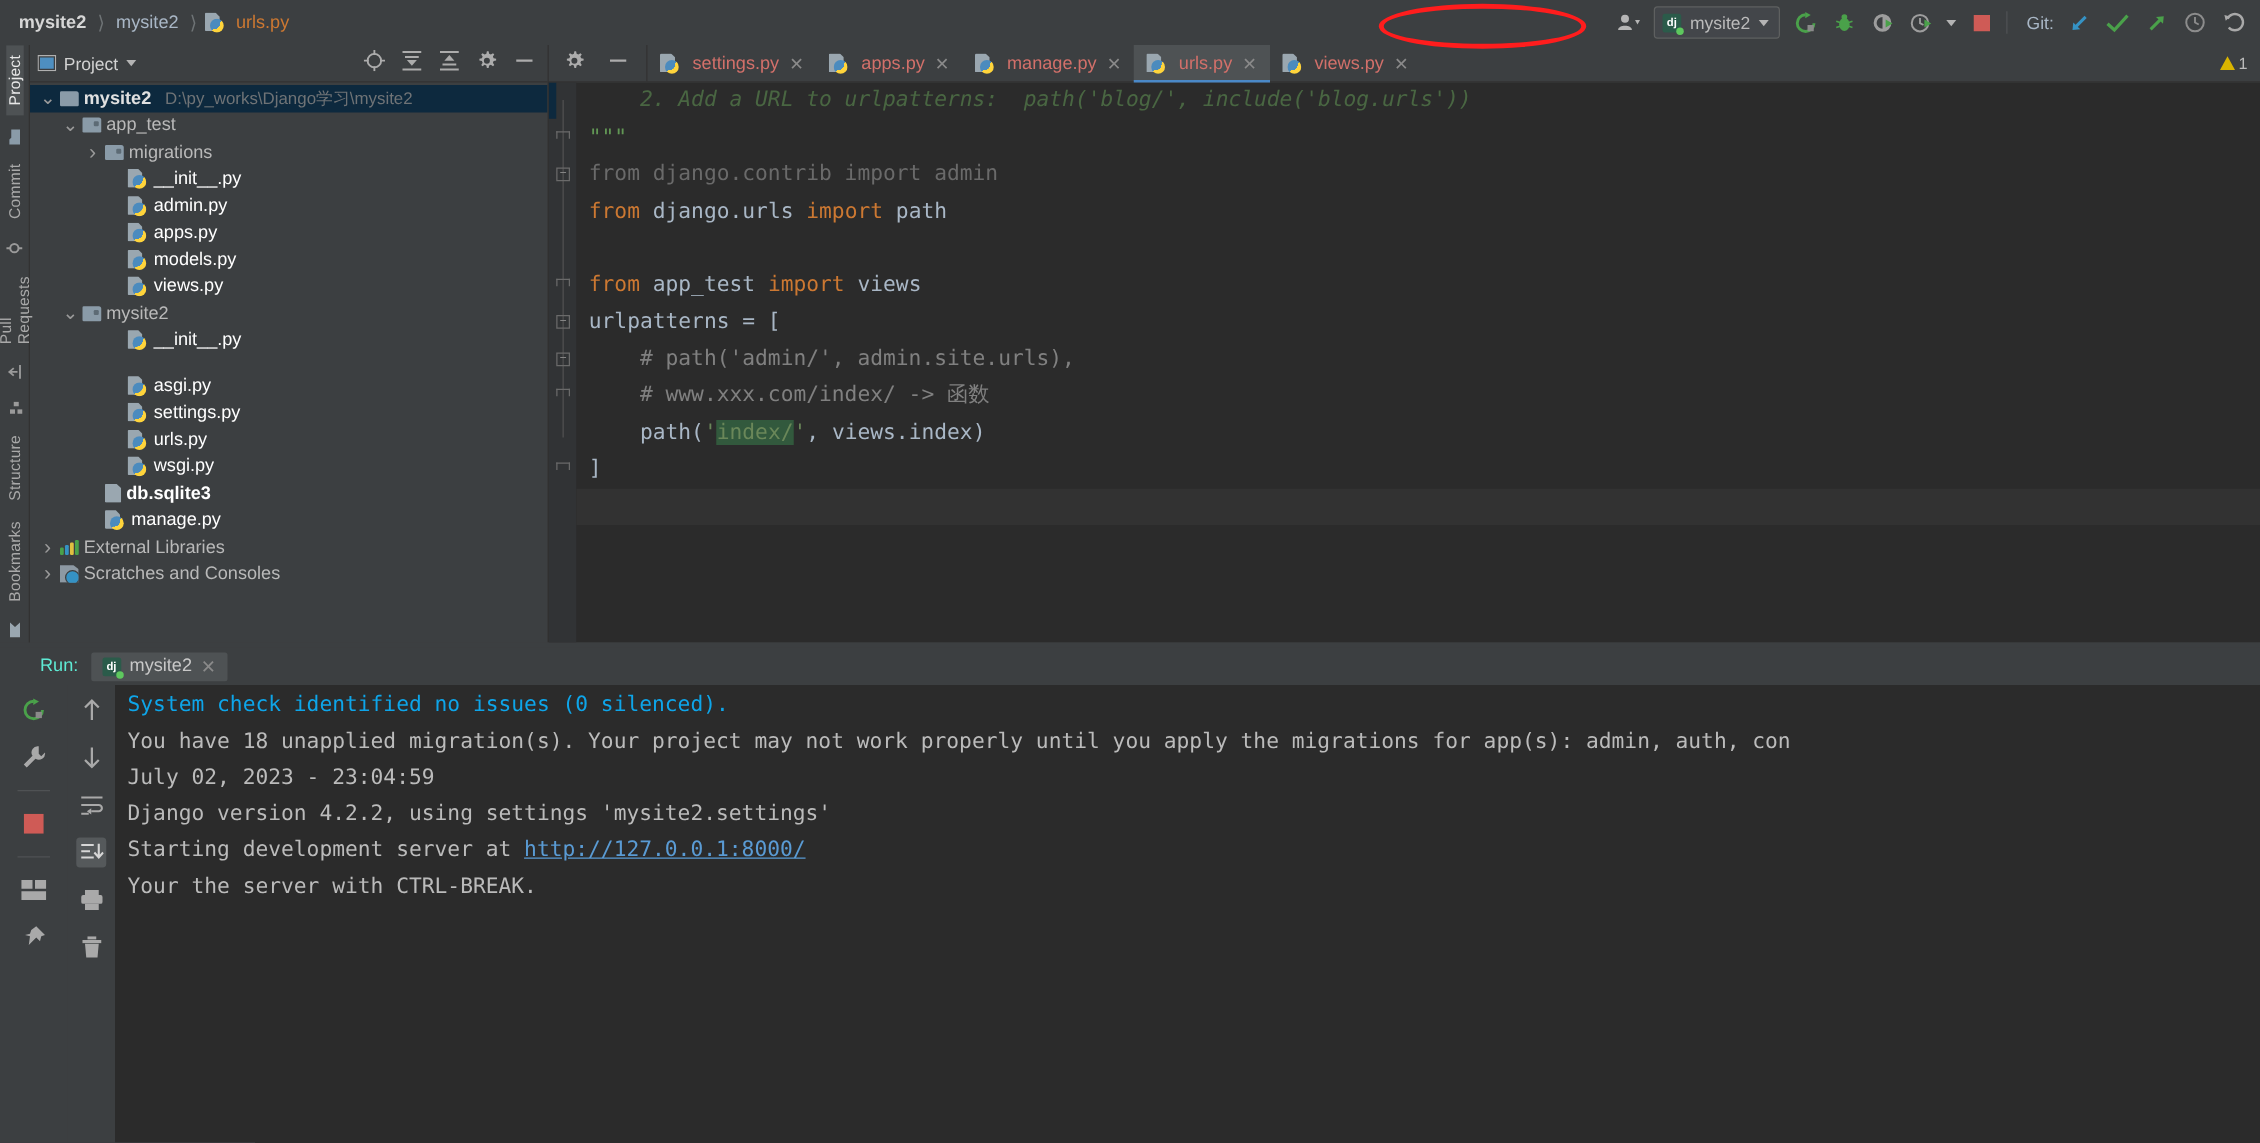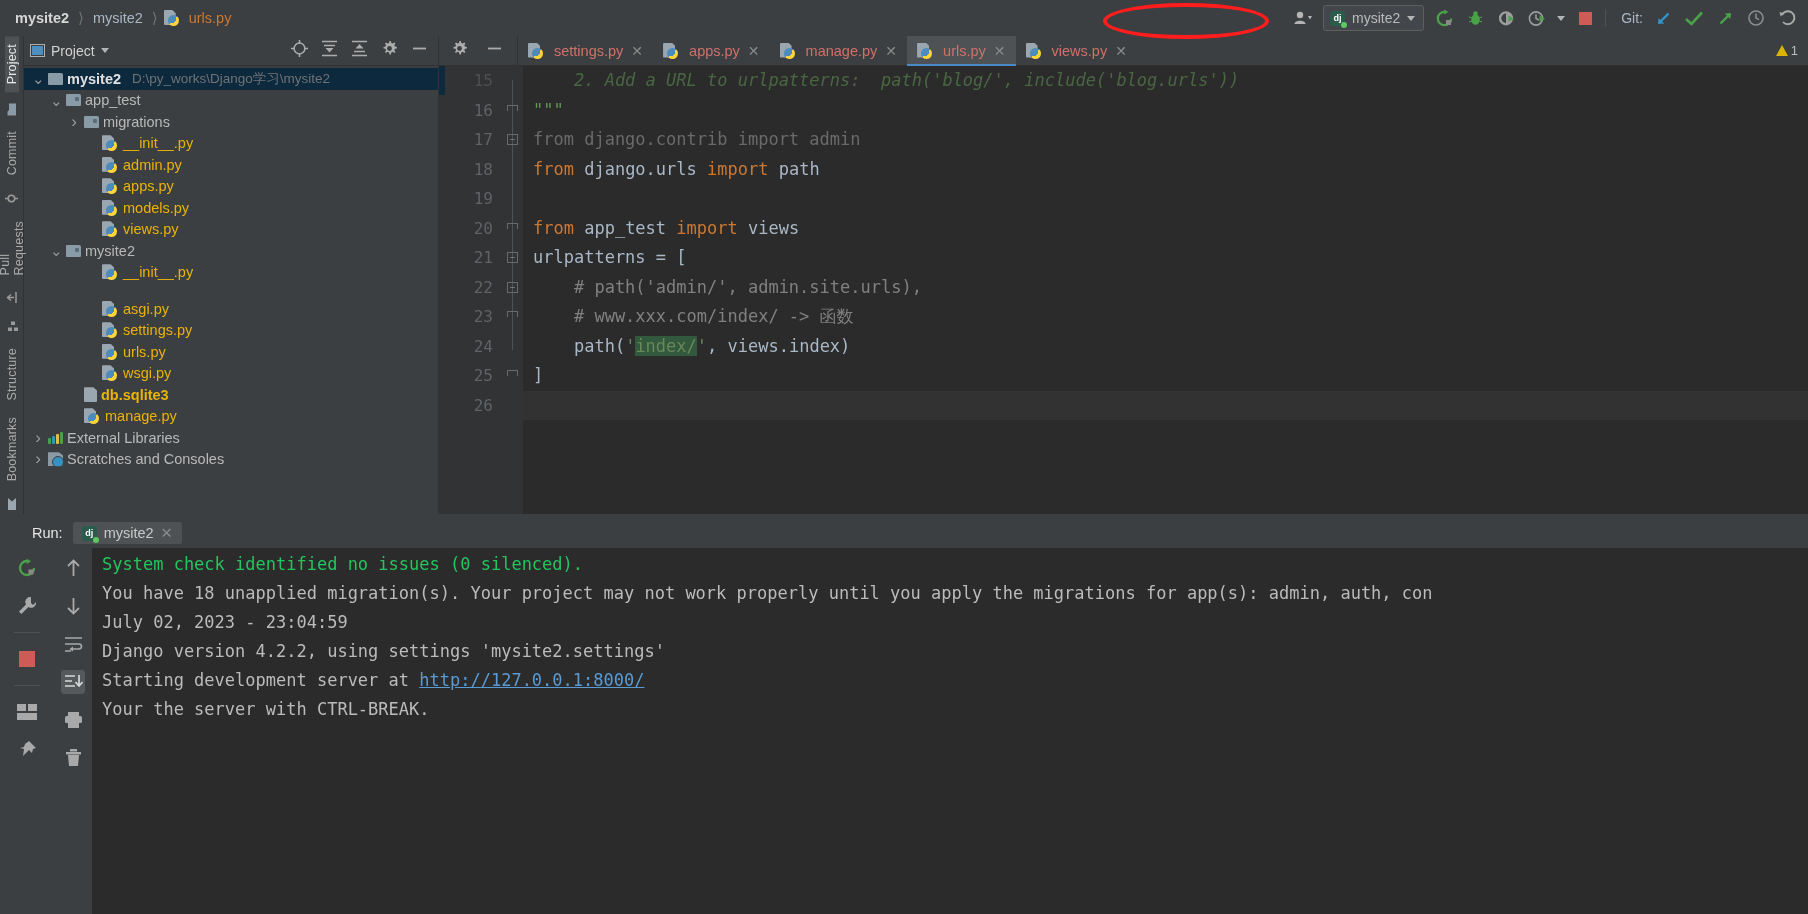--- a/index.html
+++ b/index.html
@@ -95,21 +95,21 @@
   .trow { height: 21.5px; display: flex; align-items: center; gap: 4px; padding-right: 6px; white-space: nowrap; }
   .trow.sel { background: #0d293e; }
   .arrow { width: 12px; text-align: center; color: #9a9a9a; font-size: 11px; flex: 0 0 12px; }
   .folder {
     width: 15px; height: 12px; flex: 0 0 15px; background: #8a9ba8; border-radius: 1px 2px 1px 1px;
     position: relative;
   }
   .folder::after { content:""; position:absolute; right:2px; top:3px; width:4px; height:4px; background:#5d6b75; border-radius:1px; }
   .folder.plain::after { display:none; }
   .tname { color: #b9b9b9; }
-  .tname.py { color: #eab308; }
+  .tname.py { color: #ffffff; }
   .tname.bold { font-weight: bold; color: #e0e0e0; }
   .tpath { color: #6f7376; font-size: 13.5px; margin-left: 7px; }
   .fileicon { width: 13px; height: 15px; flex: 0 0 13px; background: #9aa7b0; border-radius: 1px;
     clip-path: polygon(0 0, 72% 0, 100% 22%, 100% 100%, 0 100%); position: relative; }
   .libicon { flex: 0 0 15px; width: 15px; height: 13px; display:flex; align-items:flex-end; gap:1.5px; }
   .libicon i { display:block; width:2.5px; border-radius:1px; }
   .scratchicon { position: relative; width: 15px; height: 14px; flex: 0 0 15px; background: #8d99a3;
     clip-path: polygon(0 0, 72% 0, 100% 22%, 100% 100%, 0 100%); }
   .scratchicon::after { content:""; position:absolute; left:4px; top:4px; width:10px; height:10px; background:#3592c4; border-radius:50%; border:1.5px solid #3c3f41; }
 
@@ -140,30 +140,30 @@
   .foldmark { position: absolute; right: 5px; width: 11px; height: 11px; border: 1px solid #6a6a6a; color:#8a8a8a; font-size: 9px; line-height: 9px; text-align:center; }
   .foldline { position: absolute; right: 10px; width: 1px; background: #515151; }
   .caretline-marker { position: absolute; left: 0; width: 6px; background: #0d293e; }
 
   
   .hsplit { height: 4px; background: #3c3f41; flex: 0 0 4px; }
 
   
   .runpanel { height: 396px; flex: 0 0 396px; background: #3c3f41; display: flex; flex-direction: column; }
   .run-header { height: 30px; display: flex; align-items: center; gap: 10px; padding-left: 32px; font-size: 14.5px; flex: 0 0 30px; }
-  .run-label { color: #e5e5e5; }
+  .run-label { color: #5eead4; }
   .run-tab { display: flex; align-items: center; gap: 7px; background: #4e5254; padding: 3px 9px; border-radius: 2px; color: #c8c8c8; }
   .run-body { flex: 1 1 auto; display: flex; min-height: 0; }
   .runtools { width: 54px; flex: 0 0 54px; display: flex; flex-direction: column; align-items: center; padding-top: 8px; gap: 14px; background: #3c3f41; }
   .runtools2 { width: 38px; flex: 0 0 38px; display: flex; flex-direction: column; align-items: center; padding-top: 8px; gap: 14px; background: #3c3f41; }
   .rt { width: 24px; height: 24px; display: flex; align-items: center; justify-content: center; color: #aeaeae; }
   .rt.boxed { background: #55595b; border-radius: 3px; }
   .console { flex: 1 1 auto; background: #2b2b2b; overflow: hidden; position: relative; padding-top: 2px; }
   .co { font-family: "DejaVu Sans Mono", monospace; font-size: 17px; line-height: 29px; color: #bbbbbb; white-space: pre; padding-left: 10px; }
-  .co.partial { color: #22c55e; }
+  .co.partial { color: #0ea5e9; }
   .co a { color: #5a9bd4; text-decoration: underline; }
 </style>
 </head>
 <body>
 
 <div class="app">
 
   <div class="topbar">
     <div class="crumbs">
       <span class="crumb bold">mysite2</span>
@@ -497,34 +497,20 @@
             <span class="pyicon"></span>
             <span>views.py</span>
             <span class="x">✕</span>
           </div>
           <div class="warnbadge">
             <span class="warn-tri"></span>
             <span>1</span>
           </div>
         </div>
       <div class="codewrap">
-        <div class="gutter">
-            <div class="ln" style="color: rgb(78, 81, 83);">15</div>
-            <div class="ln">16</div>
-            <div class="ln">17</div>
-            <div class="ln">18</div>
-            <div class="ln">19</div>
-            <div class="ln">20</div>
-            <div class="ln">21</div>
-            <div class="ln">22</div>
-            <div class="ln">23</div>
-            <div class="ln">24</div>
-            <div class="ln">25</div>
-            <div class="ln">26</div>
-          </div>
         <div class="foldcol">
             <div class="foldline" style="top: 14px; height: 270px;"></div>
             <div class="ln" style="position: relative;"></div>
             <div class="ln" style="position: relative;"><span class="foldmark" style="top: 9px; border-bottom: none; height: 6px;"></span></div>
             <div class="ln" style="position: relative;"><span class="foldmark" style="top: 9px;">−</span></div>
             <div class="ln" style="position: relative;"></div>
             <div class="ln" style="position: relative;"></div>
             <div class="ln" style="position: relative;"><span class="foldmark" style="top: 9px; border-bottom: none; height: 6px;"></span></div>
             <div class="ln" style="position: relative;"><span class="foldmark" style="top: 9px;">−</span></div>
             <div class="ln" style="position: relative;"><span class="foldmark" style="top: 9px;">−</span></div>

